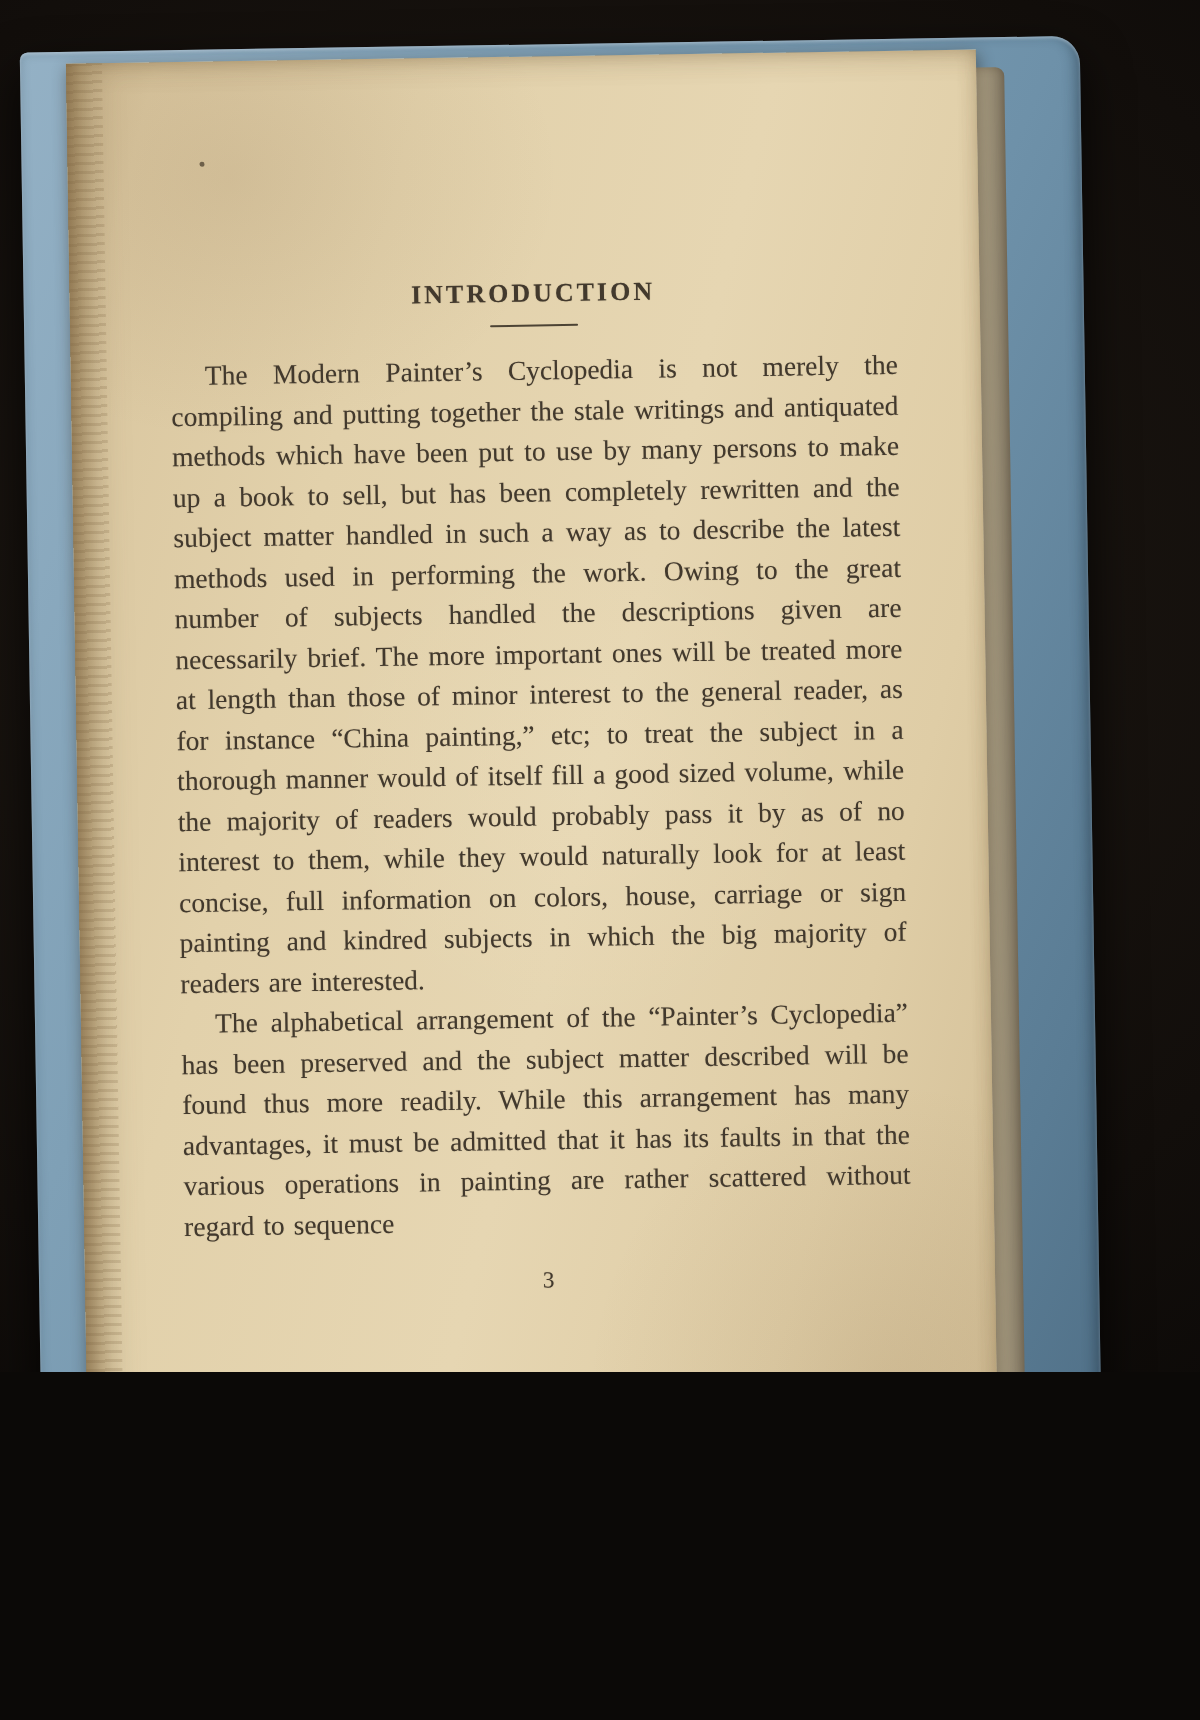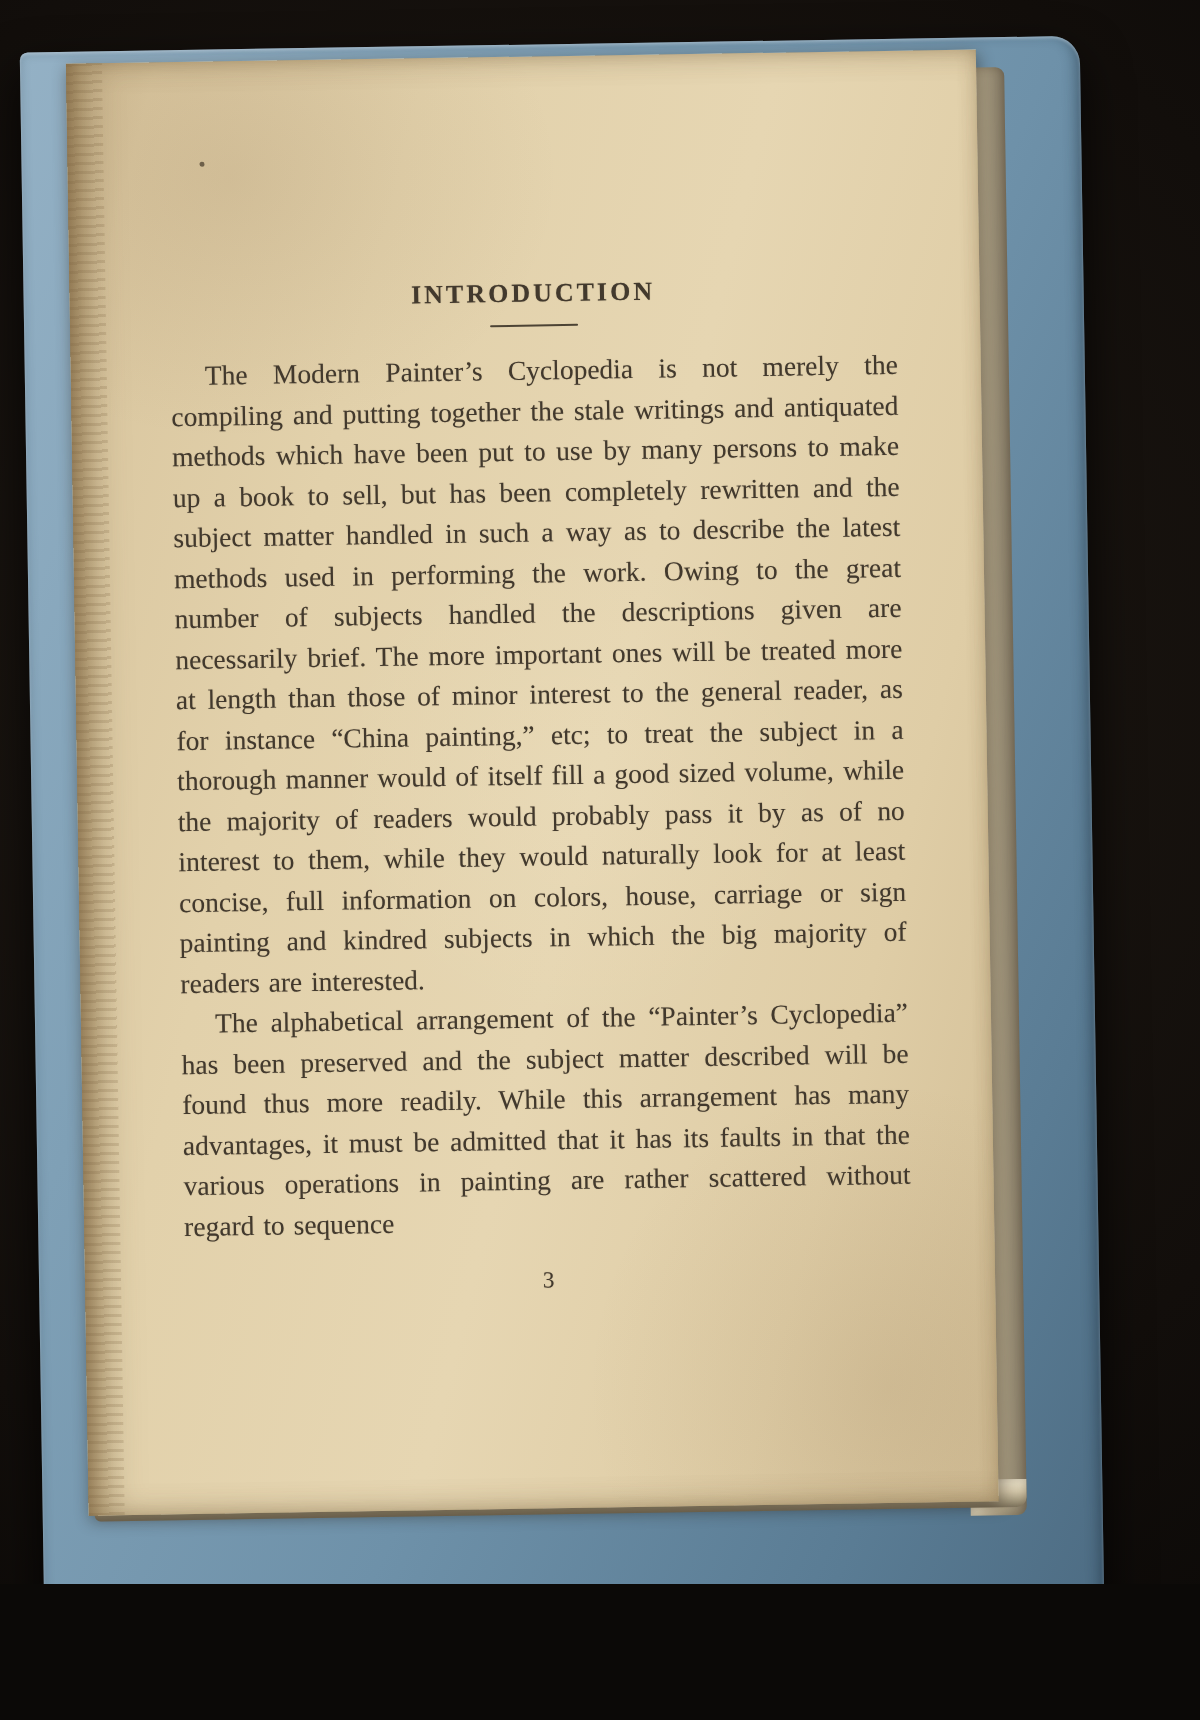--- a/index.html
+++ b/index.html
@@ -9,21 +9,21 @@
   }
   body {
     width: 1200px;
     height: 1720px;
     overflow: hidden;
     font-family: "Liberation Serif", "DejaVu Serif", serif;
   }
   .photo {
     position: relative;
     width: 1200px;
-    height: 1584px;
+    height: 1372px;
     background: radial-gradient(120% 90% at 45% 45%, #201a14 0%, #120e0b 60%, #070605 100%);
     overflow: hidden;
   }
   .book {
     position: absolute;
     left: 30px;
     top: 30px;
     width: 1080px;
     height: 1600px;
     transform: rotate(-0.9deg);

